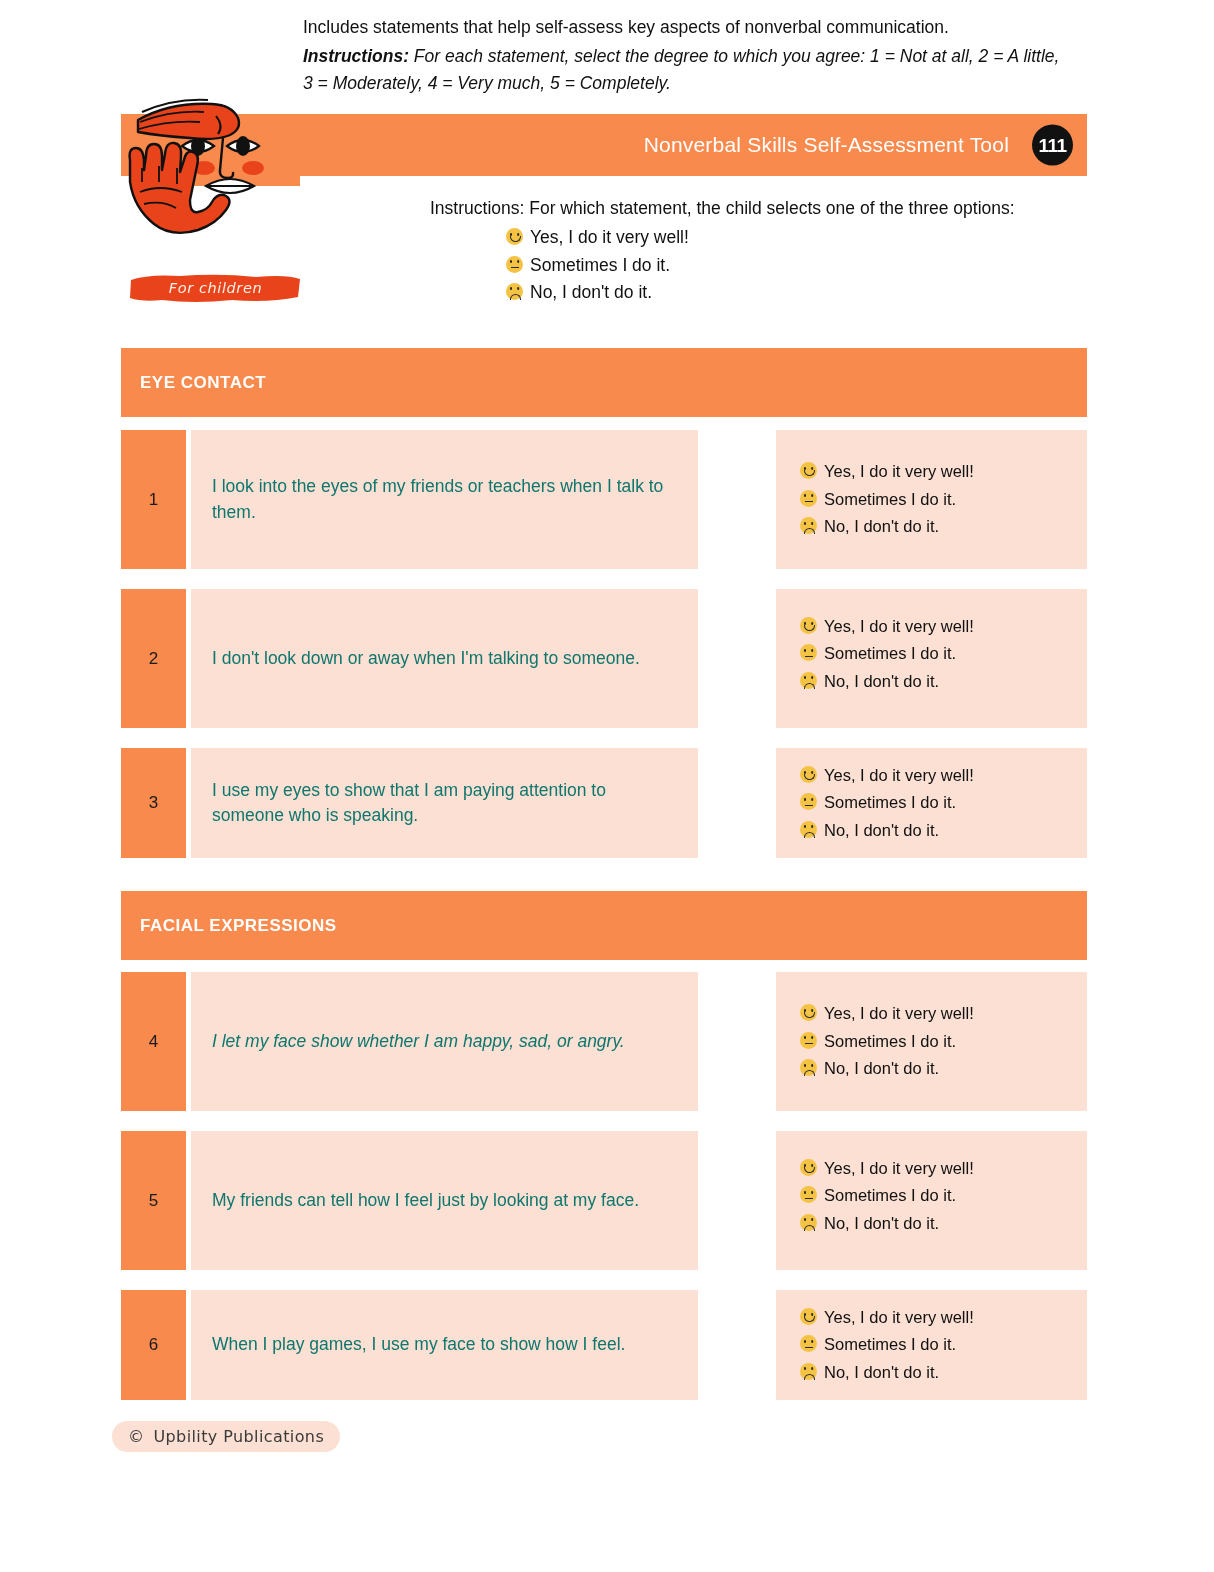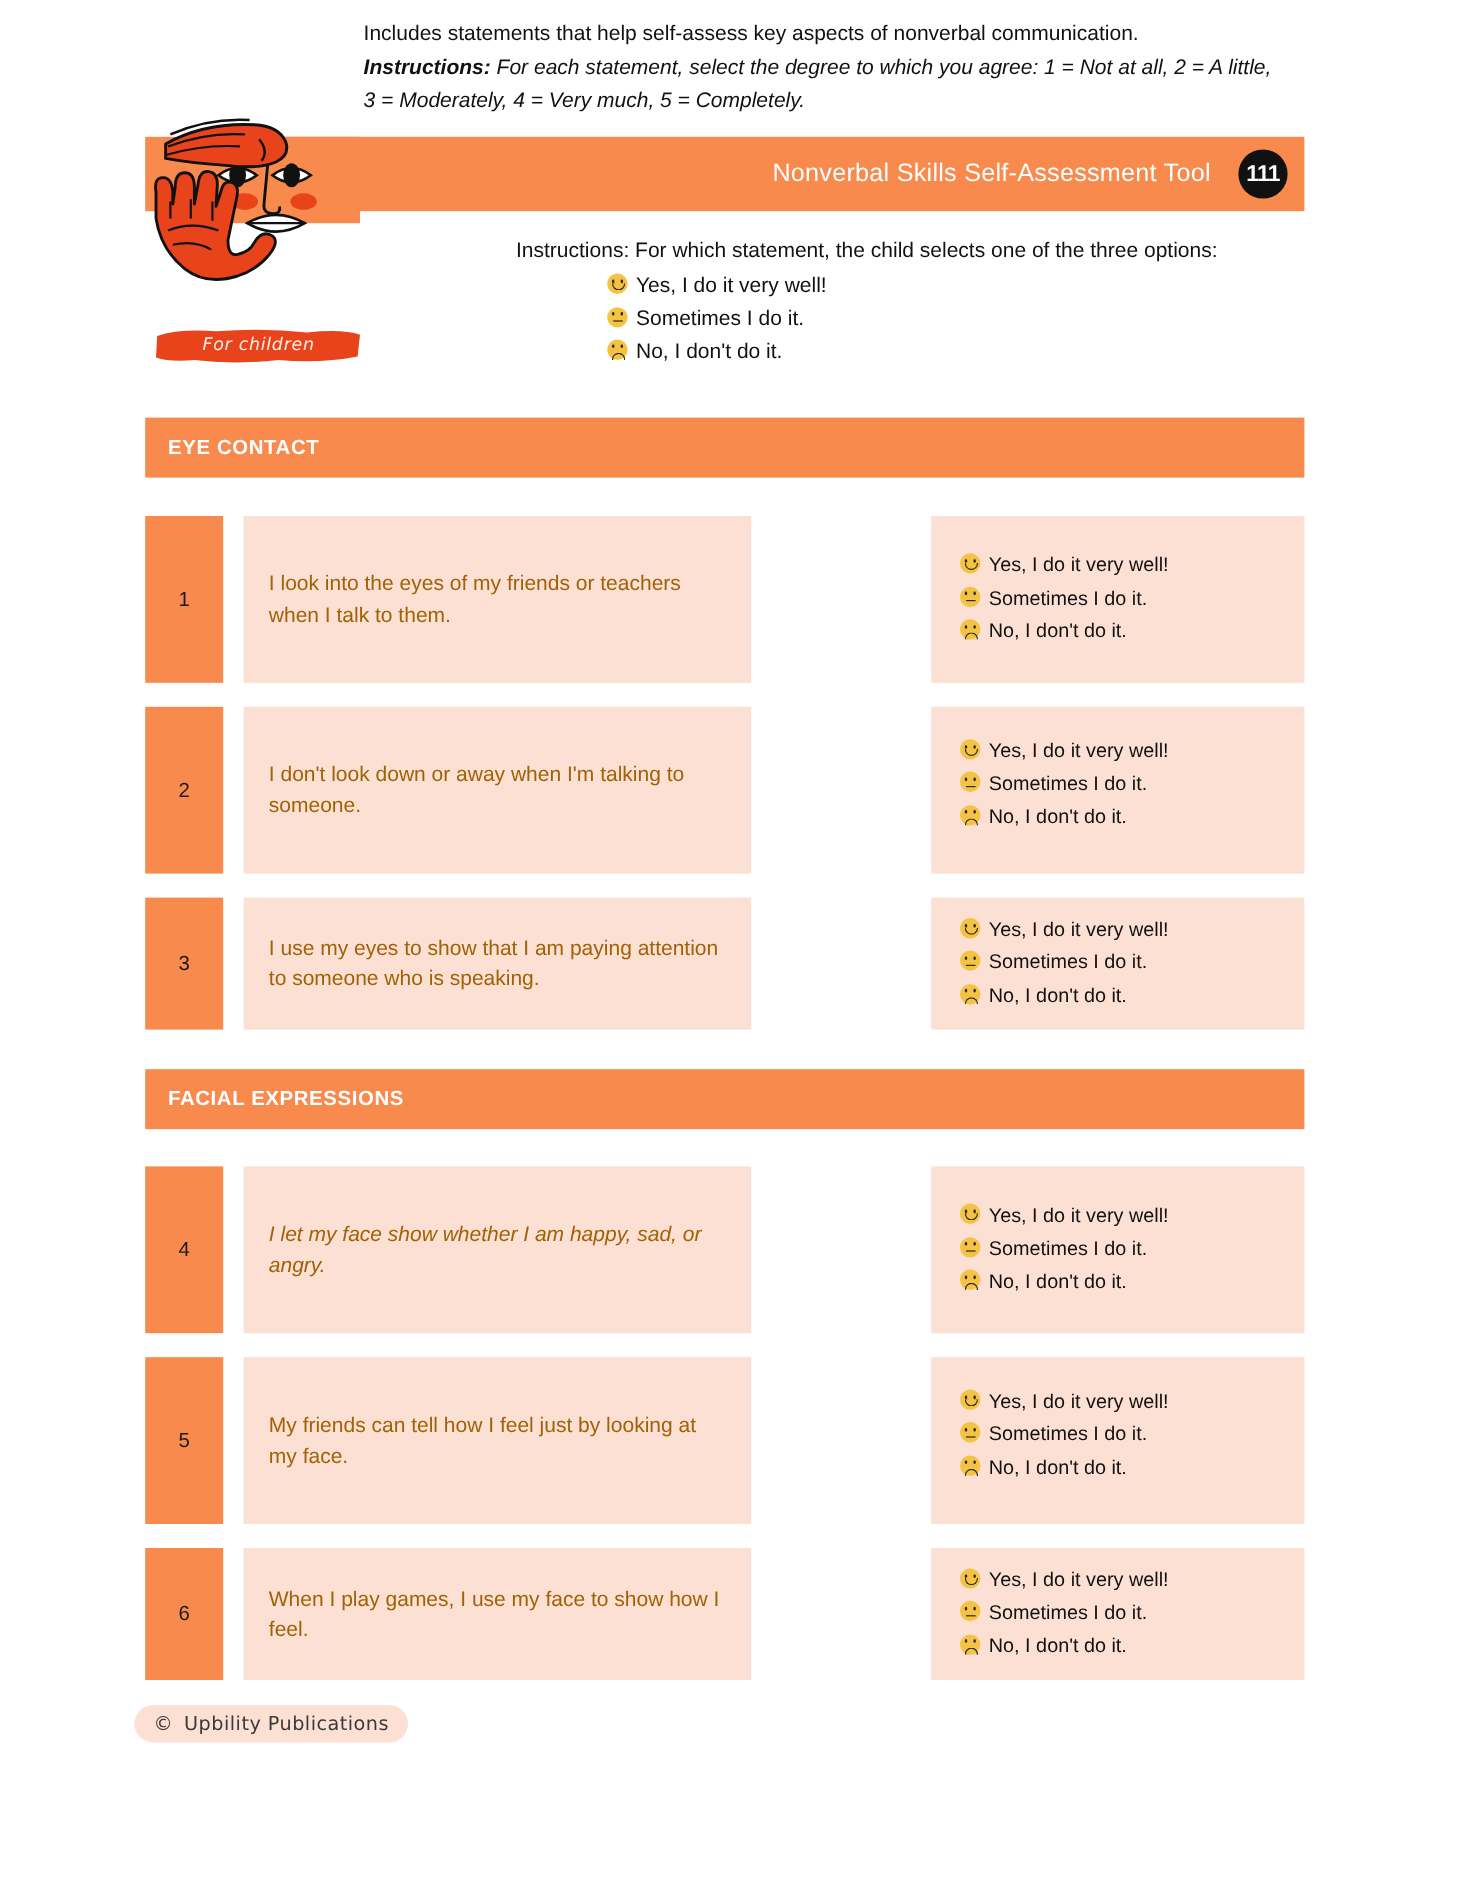--- a/index.html
+++ b/index.html
@@ -168,21 +168,21 @@
     border: 1.4px solid #2b2b2b;
     border-bottom: none;
     border-radius: 9px 9px 0 0;
   }
 
   
   .section-bar {
     position: absolute;
     left: 121px;
     width: 966px;
-    height: 50px;
+    height: 69px;
     background: #F98A4E;
     color: #ffffff;
     font-size: 17px;
     font-weight: bold;
     letter-spacing: .5px;
     display: flex;
     align-items: center;
     padding-left: 19px;
     box-sizing: border-box;
   }
@@ -200,30 +200,30 @@
     width: 65px;
     background: #F98A4E;
     color: #1a1a1a;
     font-size: 17px;
     display: flex;
     align-items: center;
     justify-content: center;
   }
   .stmt-cell {
     position: absolute;
-    left: 82px;
-    width: 423px;
+    left: 70px;
+    width: 507px;
     background: #FBE0D3;
     box-sizing: border-box;
     padding: 0 21px;
     display: flex;
     align-items: center;
     font-size: 17.5px;
     line-height: 1.45;
-    color: #a16207;
+    color: #0f766e;
   }
   .opt-cell {
     position: absolute;
     left: 655px;
     width: 311px;
     background: #FBE0D3;
     box-sizing: border-box;
     padding: 0 0 0 24px;
     display: flex;
     flex-direction: column;

